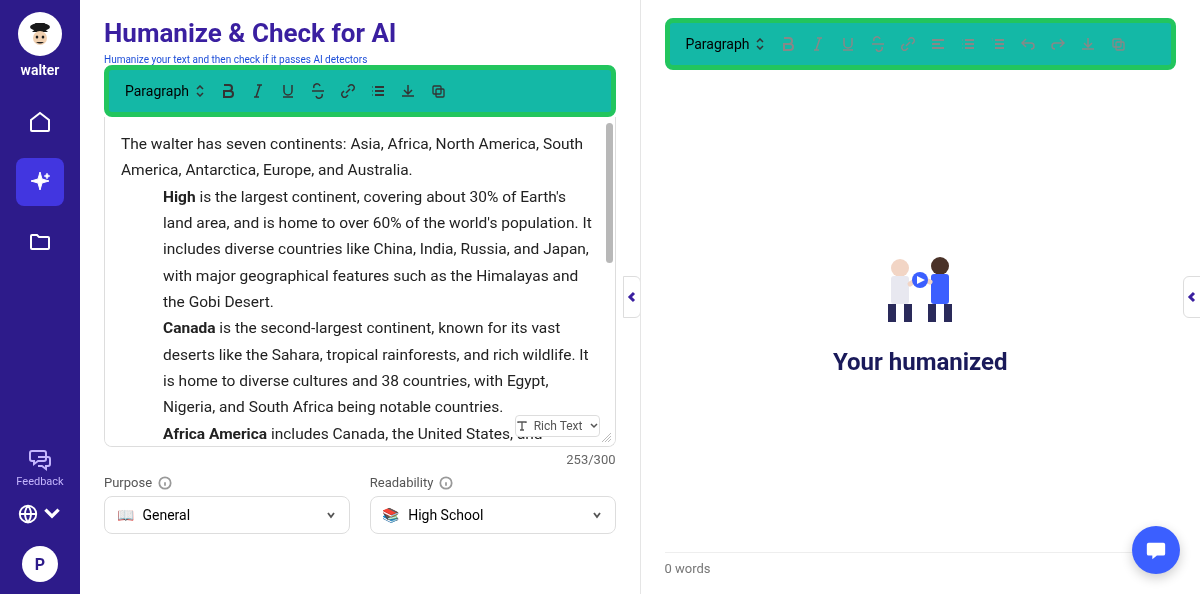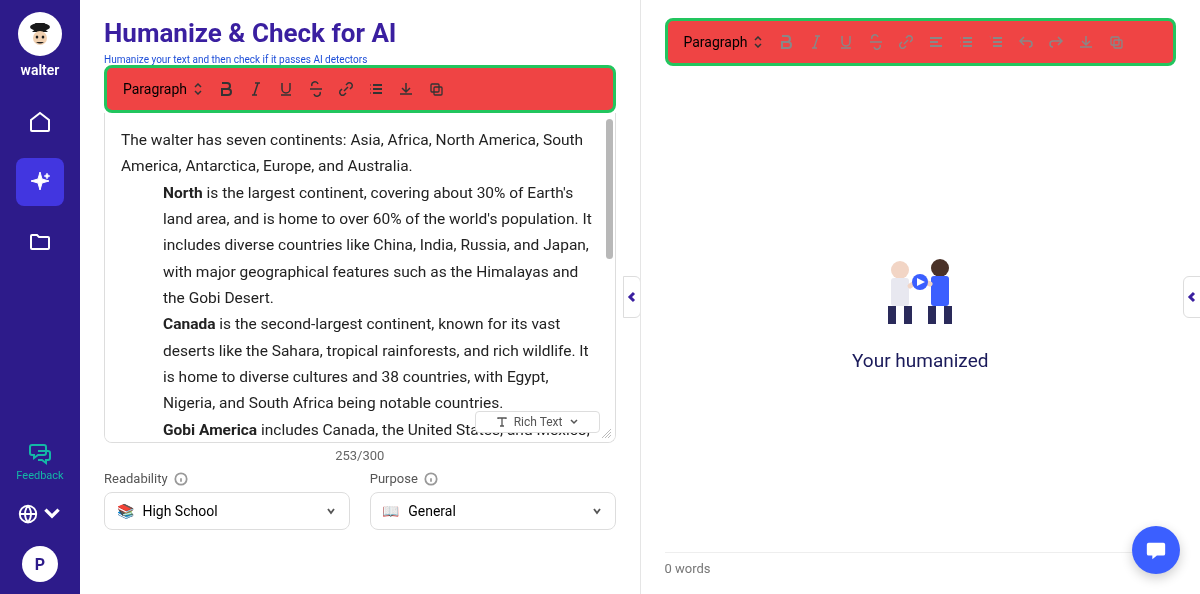--- a/index.html
+++ b/index.html
@@ -10,67 +10,67 @@
 .sidebar { width: 80px; background: #2d1b8a; display: flex; flex-direction: column; align-items: center; padding: 12px 0; gap: 4px; flex-shrink: 0; }
 .logo-wrap { display: flex; flex-direction: column; align-items: center; margin-bottom: 12px; }
 .logo { width: 44px; height: 44px; background: #fff; border-radius: 50%; display: flex; align-items: center; justify-content: center; }
 .logo svg { width: 32px; height: 32px; }
 .brand { color: #fff; font-size: 14px; font-weight: 600; margin-top: 6px; }
 .nav-btn { width: 48px; height: 48px; display: flex; align-items: center; justify-content: center; border-radius: 8px; color: #fff; cursor: pointer; margin: 4px 0; }
 .nav-btn.active { background: #4236e0; }
 .nav-btn svg { width: 24px; height: 24px; stroke: currentColor; fill: none; stroke-width: 2; }
 .nav-btn.active svg { fill: #fff; stroke: #fff; }
 .sidebar-spacer { flex: 1; }
-.feedback-btn { display: flex; flex-direction: column; align-items: center; color: #14b8a6; cursor: pointer; margin: 8px 0; }
+.feedback-btn { display: flex; flex-direction: column; align-items: center; color: #c4b5fd; cursor: pointer; margin: 2px 0; }
 .feedback-btn svg { width: 24px; height: 24px; stroke: currentColor; fill: none; stroke-width: 2; }
 .feedback-label { font-size: 11px; margin-top: 4px; }
 .globe-btn { width: 48px; height: 40px; display: flex; align-items: center; justify-content: center; color: #fff; cursor: pointer; gap: 2px; }
 .globe-btn svg { width: 22px; height: 22px; stroke: currentColor; fill: none; stroke-width: 2; }
 .avatar { width: 36px; height: 36px; background: #fff; border-radius: 50%; display: flex; align-items: center; justify-content: center; font-weight: 700; color: #2d1b8a; margin-top: 8px; cursor: pointer; }
 
 
 .main { flex: 1; display: flex; min-width: 0; }
 .pane { flex: 1; display: flex; flex-direction: column; min-width: 0; position: relative; }
 .pane-left { border-right: 1px solid #e5e5e5; padding: 18px 24px 10px; overflow-y: auto; }
 .pane-right { padding: 18px 24px 10px; }
 
 .title { font-size: 26px; font-weight: 700; color: #3a1fa0; margin-bottom: 6px; }
 .subtitle { font-size: 10px; color: #1d4ed8; }
 
 
-.toolbar { border: 3px solid #22c55e; border-radius: 8px; padding: 6px 8px; display: flex; align-items: center; gap: 0; background: #ef4444; margin-bottom: 0; }
+.toolbar { border: 5px solid #22c55e; border-radius: 8px; padding: 6px 8px; display: flex; align-items: center; gap: 0; background: #14b8a6; margin-bottom: 0; }
 .toolbar.top-right { margin-bottom: 0; }
 .paragraph-sel { display: flex; align-items: center; gap: 6px; padding: 4px 8px; border-radius: 4px; cursor: pointer; font-size: 14px; }
 .tb-btn { width: 30px; height: 30px; display: flex; align-items: center; justify-content: center; border-radius: 4px; cursor: pointer; color: #333; }
 .tb-btn svg { width: 16px; height: 16px; }
 
 
 .editor-wrap { position: relative; }
 .editor { border: 1px solid #ddd; border-top: none; border-radius: 0 0 8px 8px; padding: 14px 16px; font-size: 15.5px; line-height: 1.7; color: #222; height: 330px; overflow-y: auto; background: #fff; }
 .editor ul { list-style: none; padding-left: 42px; }
 .editor ul li { margin-bottom: 0; }
 .editor b { font-weight: 700; }
-.richtext-tag { position: absolute; right: 16px; bottom: 10px; background: #fff; border: 1px solid #ddd; border-radius: 4px; padding: 3px 20px; font-size: 12px; color: #555; display: flex; align-items: center; gap: 6px; cursor: pointer; }
+.richtext-tag { position: absolute; right: 16px; bottom: 10px; background: #fff; border: 1px solid #ddd; border-radius: 4px; padding: 3px 0; font-size: 12px; color: #555; display: flex; align-items: center; gap: 6px; cursor: pointer; }
 .editor-scroll { position: absolute; right: 3px; top: 6px; width: 7px; height: 140px; background: #b8b8b8; border-radius: 4px; }
 .resize-handle { position: absolute; right: 4px; bottom: 4px; color: #aaa; }
 
-.counter { text-align: center; font-size: 13px; color: #666; margin-top: 5px; }
+.counter { text-align: right; font-size: 13px; color: #666; margin-top: 5px; }
 
 
 .selects-row { display: flex; gap: 20px; margin-top: 8px; }
 .select-group { flex: 1; }
 .select-label { font-size: 13px; color: #555; margin-bottom: 6px; display: flex; align-items: center; gap: 6px; }
 .select-label svg { width: 14px; height: 14px; stroke: #999; fill: none; stroke-width: 2; }
 .select-box { border: 1px solid #ddd; border-radius: 8px; padding: 10px 12px; display: flex; align-items: center; justify-content: space-between; cursor: pointer; background: #fff; }
 .select-val { display: flex; align-items: center; gap: 8px; font-size: 14px; }
 
 
 .output-area { flex: 1; display: flex; flex-direction: column; align-items: center; justify-content: center; text-align: center; padding: 20px; }
 .illustration { width: 120px; height: 100px; margin-bottom: 20px; position: relative; }
-.output-title { font-size: 19px; font-weight: 400; color: #1a1a5a; line-height: 1.4; margin-bottom: 16px; }
+.output-title { font-size: 24px; font-weight: 700; color: #1a1a5a; line-height: 1.4; margin-bottom: 16px; }
 .output-sub { font-size: 15px; color: #2a2a6a; line-height: 1.6; max-width: 380px; }
 .word-count { font-size: 13px; color: #777; padding: 8px 0; border-top: 1px solid #eee; text-align: left; }
 
 
 .collapse-handle { position: absolute; top: 50%; transform: translateY(-50%); width: 18px; height: 42px; background: #fff; border: 1px solid #ddd; display: flex; align-items: center; justify-content: center; cursor: pointer; z-index: 5; }
 .collapse-left { left: -1px; border-radius: 0 6px 6px 0; }
 .collapse-right { right: -1px; border-radius: 6px 0 0 6px; }
 .collapse-handle svg { width: 12px; height: 12px; stroke: #3a1fa0; fill: none; stroke-width: 3; }
 
 
@@ -188,23 +188,23 @@
               <rect x="3" y="3" width="8" height="8" rx="1" fill="none" stroke="#333" stroke-width="1.3"></rect>
               <rect x="6" y="6" width="8" height="8" rx="1" fill="none" stroke="#333" stroke-width="1.3"></rect>
             </svg>
           </div>
       </div>
 
       <div class="editor-wrap">
         <div class="editor">
           <div>The walter has seven continents: Asia, Africa, North America, South America, Antarctica, Europe, and Australia.</div>
           <ul>
-            <li><b>North</b><span> is the largest continent, covering about 30% of Earth's land area, and is home to over 60% of the world's population. It includes diverse countries like China, India, Russia, and Japan, with major geographical features such as the Himalayas and the Gobi Desert.</span></li>
+            <li><b>High</b><span> is the largest continent, covering about 30% of Earth's land area, and is home to over 60% of the world's population. It includes diverse countries like China, India, Russia, and Japan, with major geographical features such as the Himalayas and the Gobi Desert.</span></li>
             <li><b>Canada</b><span> is the second-largest continent, known for its vast deserts like the Sahara, tropical rainforests, and rich wildlife. It is home to diverse cultures and 38 countries, with Egypt, Nigeria, and South Africa being notable countries.</span></li>
-            <li><b>Gobi America</b><span> includes Canada, the United States, and Mexico, along with smaller countries in Central America</span></li>
+            <li><b>Africa America</b><span> includes Canada, the United States, and Mexico, along with smaller countries in Central America</span></li>
           </ul>
         </div>
         <div class="editor-scroll"></div>
         <div class="richtext-tag">
           <svg width="12" height="12" viewBox="0 0 12 12">
               <path d="M2 3 V2 H10 V3 M6 2 V10 M4 10 H8" fill="none" stroke="#555" stroke-width="1.3"></path>
             </svg>
           <span>Rich Text</span>
           <svg width="10" height="10" viewBox="0 0 10 10">
               <path d="M2 3 L5 6 L8 3" fill="none" stroke="#555" stroke-width="1.5"></path>
@@ -213,48 +213,48 @@
         <svg class="resize-handle" width="12" height="12" viewBox="0 0 12 12">
             <path d="M11 5 L5 11 M11 8 L8 11 M11 2 L2 11" stroke="#bbb" stroke-width="1"></path>
           </svg>
       </div>
 
       <div class="counter">253/300</div>
 
       <div class="selects-row">
         <div class="select-group">
           <div class="select-label">
+            <span>Purpose</span>
+            <svg viewBox="0 0 16 16">
+                <circle cx="8" cy="8" r="6.5"></circle>
+                <path d="M8 5 V5.1 M8 7 V11"></path>
+              </svg>
+          </div>
+          <div class="select-box">
+            <div class="select-val">
+              <span style="font-size:14px">📖</span>
+              <span>General</span>
+            </div>
+            <svg width="12" height="12" viewBox="0 0 12 12">
+                <path d="M3 4 L6 8 L9 4" fill="none" stroke="#555" stroke-width="1.8"></path>
+              </svg>
+          </div>
+        </div>
+        <div class="select-group">
+          <div class="select-label">
             <span>Readability</span>
             <svg viewBox="0 0 16 16">
                 <circle cx="8" cy="8" r="6.5"></circle>
                 <path d="M8 5 V5.1 M8 7 V11"></path>
               </svg>
           </div>
           <div class="select-box">
             <div class="select-val">
               <span style="font-size:14px">📚</span>
               <span>High School</span>
-            </div>
-            <svg width="12" height="12" viewBox="0 0 12 12">
-                <path d="M3 4 L6 8 L9 4" fill="none" stroke="#555" stroke-width="1.8"></path>
-              </svg>
-          </div>
-        </div>
-        <div class="select-group">
-          <div class="select-label">
-            <span>Purpose</span>
-            <svg viewBox="0 0 16 16">
-                <circle cx="8" cy="8" r="6.5"></circle>
-                <path d="M8 5 V5.1 M8 7 V11"></path>
-              </svg>
-          </div>
-          <div class="select-box">
-            <div class="select-val">
-              <span style="font-size:14px">📖</span>
-              <span>General</span>
             </div>
             <svg width="12" height="12" viewBox="0 0 12 12">
                 <path d="M3 4 L6 8 L9 4" fill="none" stroke="#555" stroke-width="1.8"></path>
               </svg>
           </div>
         </div>
       </div>
 
       <div class="collapse-handle collapse-left" style="left:auto;right:-1px">
         <svg viewBox="0 0 12 12">

